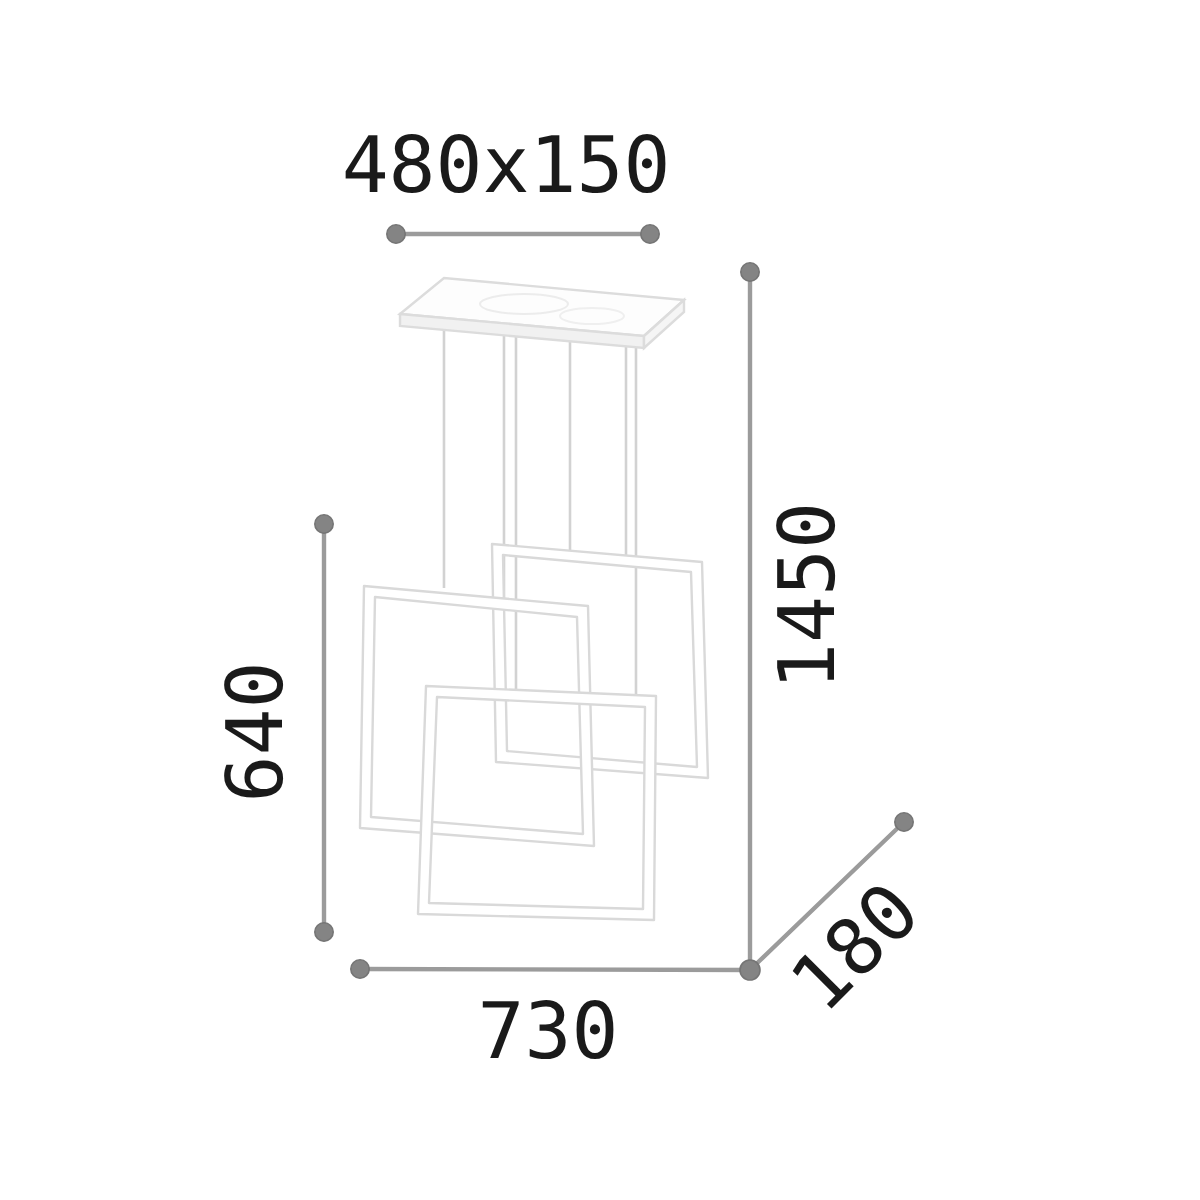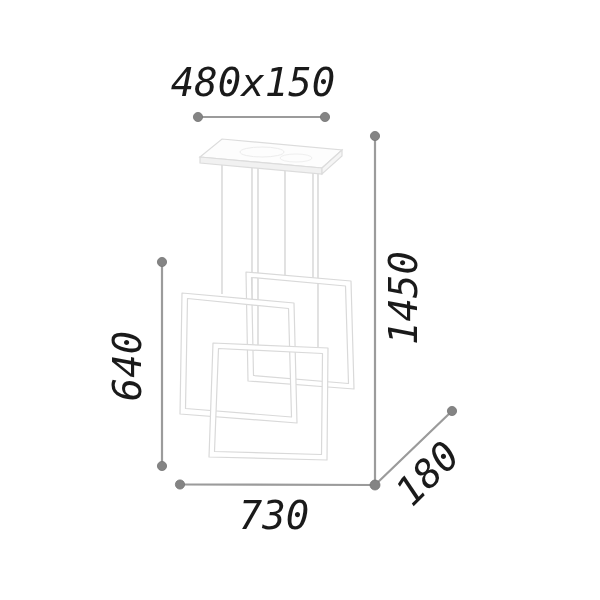--- a/index.html
+++ b/index.html
@@ -6,21 +6,20 @@
     margin: 0;
     padding: 0;
     background: #ffffff;
   }
   #stage {
     position: relative;
     width: 600px;
     height: 600px;
     background: #ffffff;
     overflow: hidden;
-    font-style: italic;
   }
   svg { display: block; }
   .dim-line {
     stroke: #9b9b9b;
     stroke-width: 2.2;
     fill: none;
     stroke-linecap: round;
   }
   .dim-dot {
     fill: #848484;

